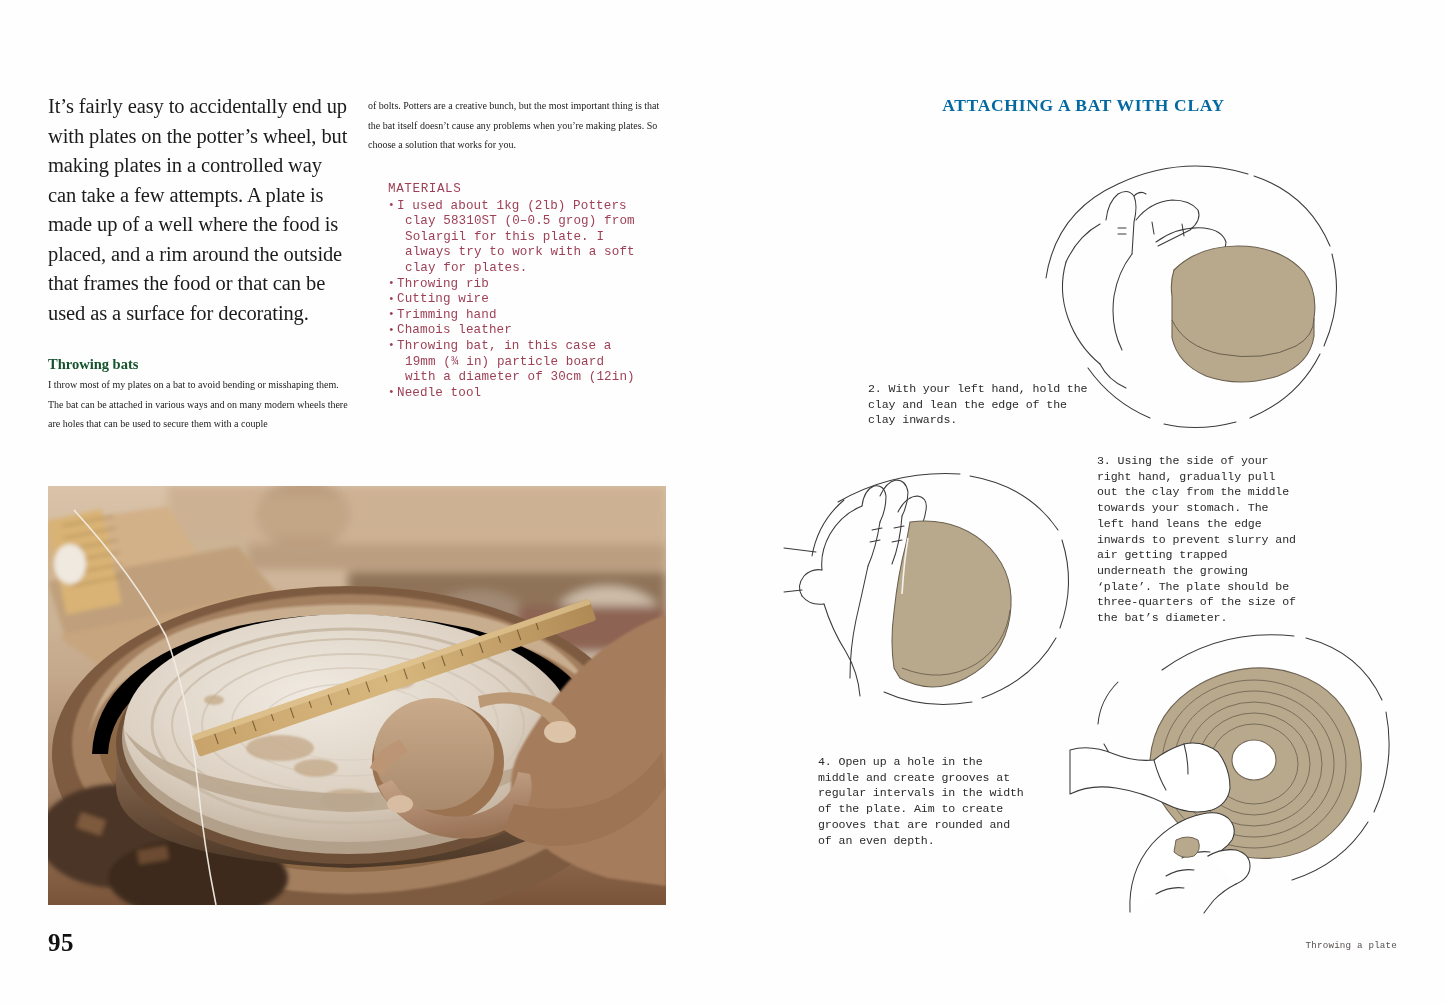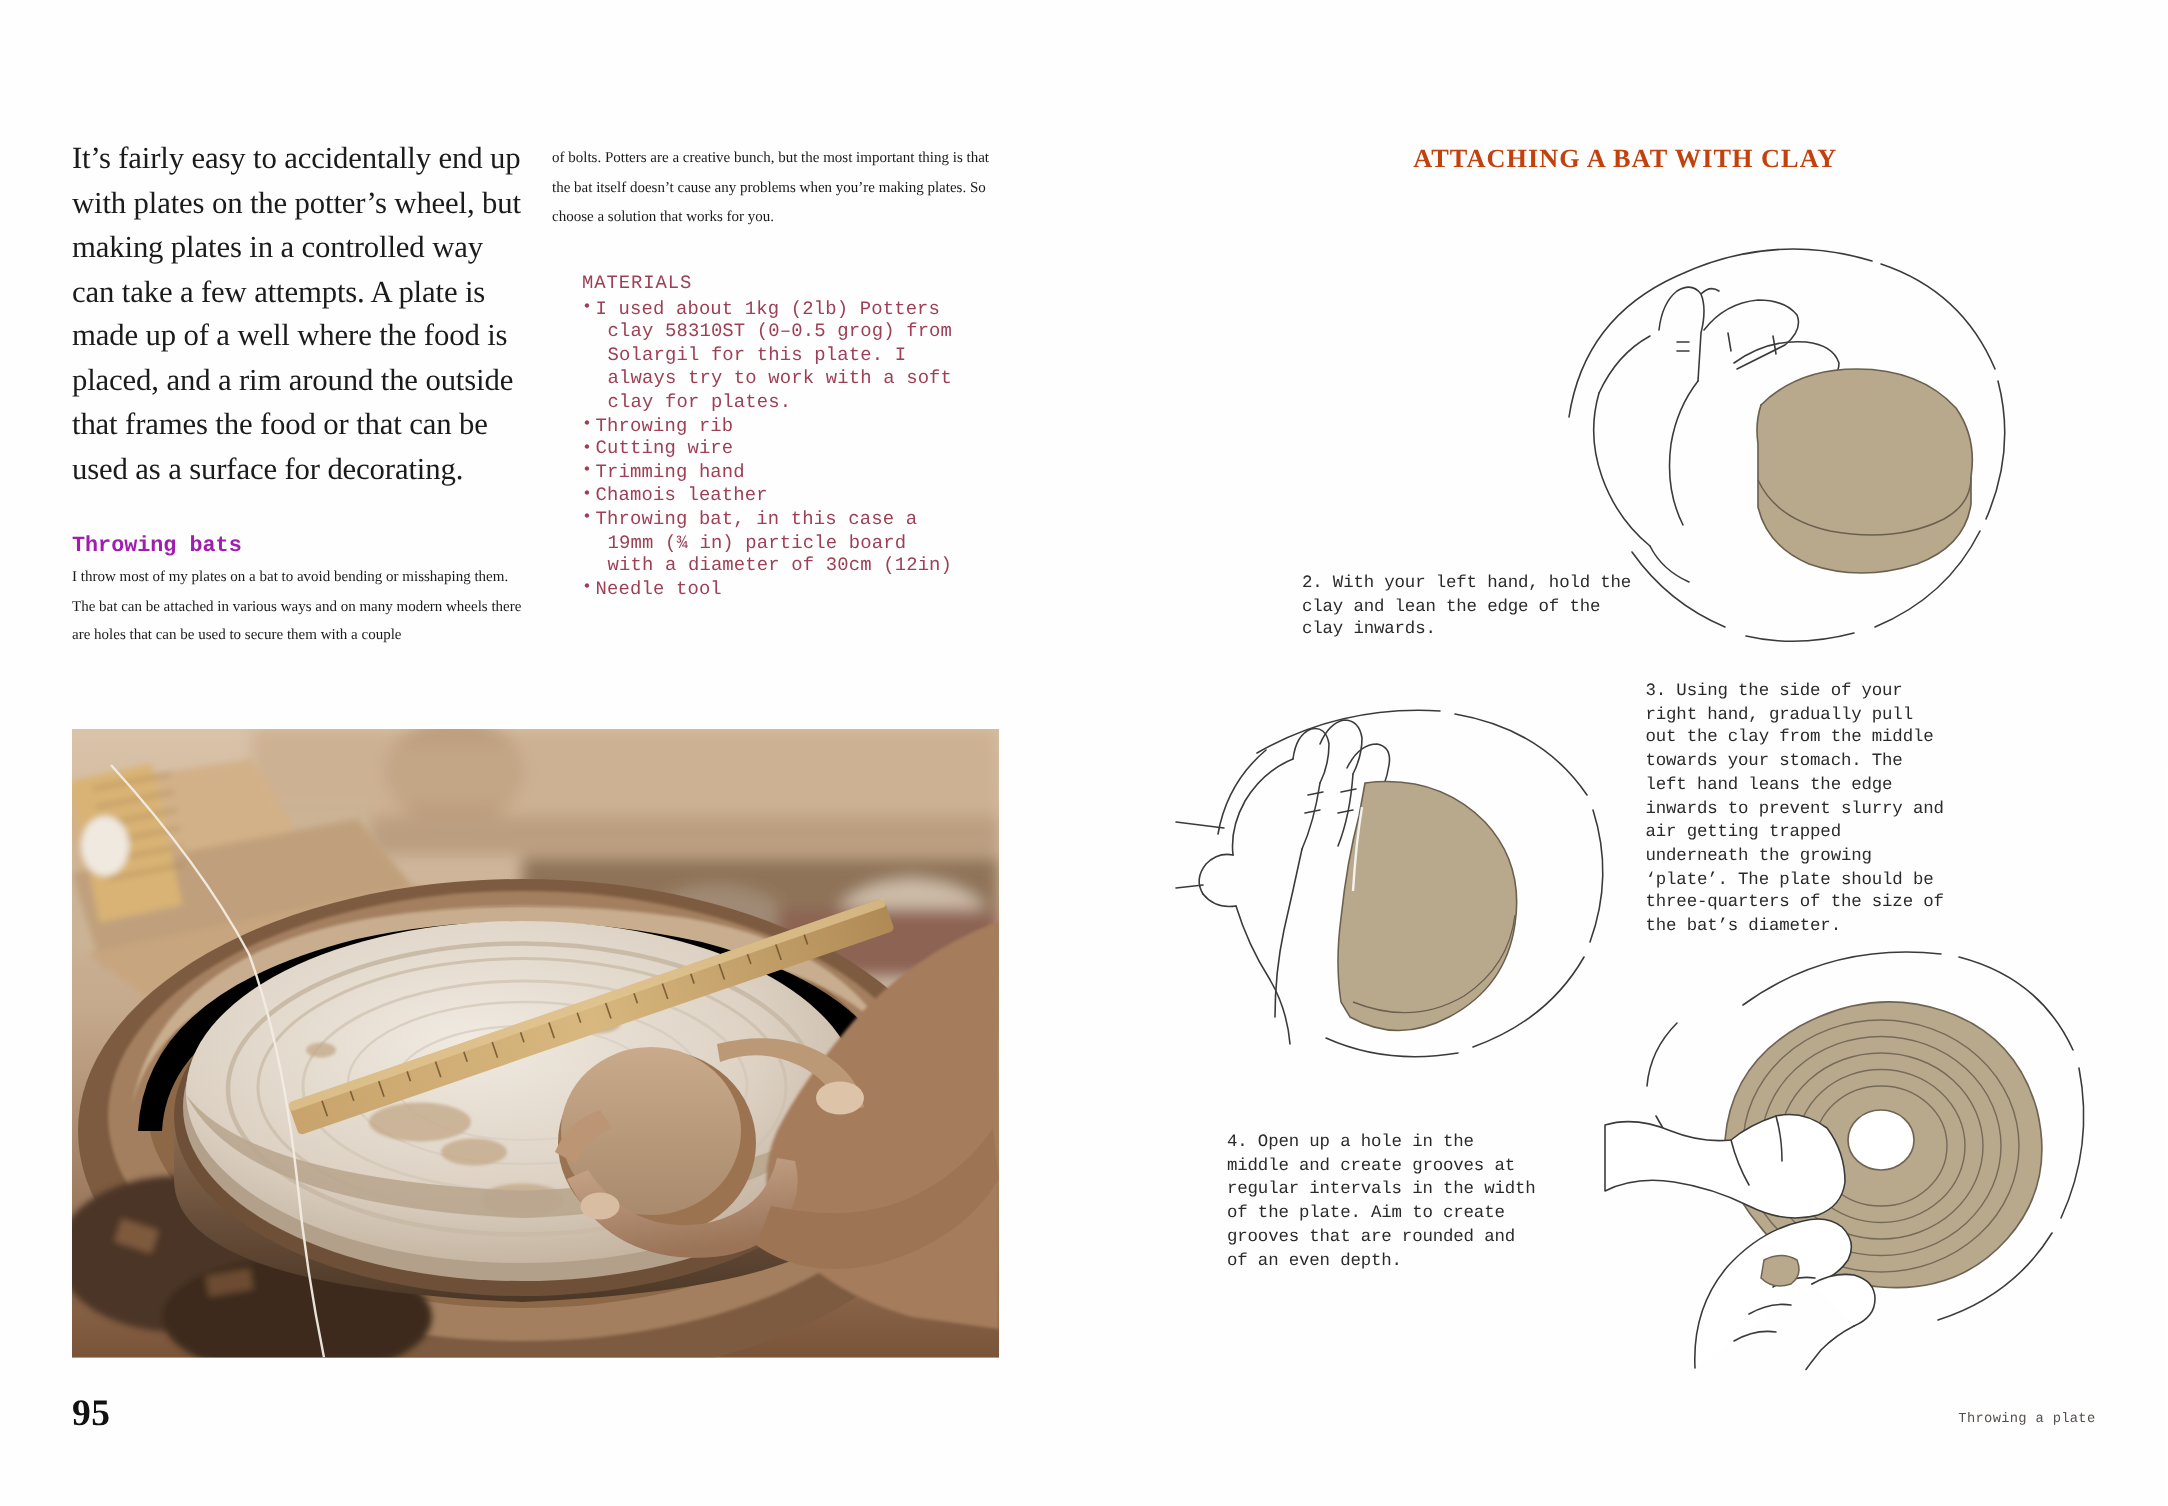--- a/index.html
+++ b/index.html
@@ -41,26 +41,26 @@
   }
   .lede {
     font-family: "Liberation Serif", serif;
     font-size: 20.5px;
     line-height: 29.5px;
     color: #1b1b1b;
     margin: 0;
     letter-spacing: -0.1px;
   }
   .subhead {
-    font-family: Liberation Mono, monospace;
+    font-family: Liberation Serif, serif;
     font-weight: bold;
     font-size: 14.5px;
     line-height: 18px;
     margin: 27px 0 2px 0;
-    color: #a21caf;
+    color: #14532d;
   }
   .body-sm {
     font-family: "Liberation Serif", serif;
     font-size: 10px;
     line-height: 19.6px;
     margin: 0;
     color: #1b1b1b;
   }
 
   .col-b {
@@ -143,21 +143,21 @@
   .section-title {
     position: absolute;
     left: 0;
     top: 95px;
     width: 723px;
     text-align: center;
     font-family: "Liberation Serif", serif;
     font-weight: bold;
     font-size: 17.5px;
     letter-spacing: 0.7px;
-    color: #c2410c;
+    color: #0369a1;
   }
 
   .step {
     position: absolute;
     font-family: "Liberation Mono", monospace;
     font-size: 11.6px;
     line-height: 15.7px;
     color: #2a2a2a;
     letter-spacing: -0.1px;
   }

